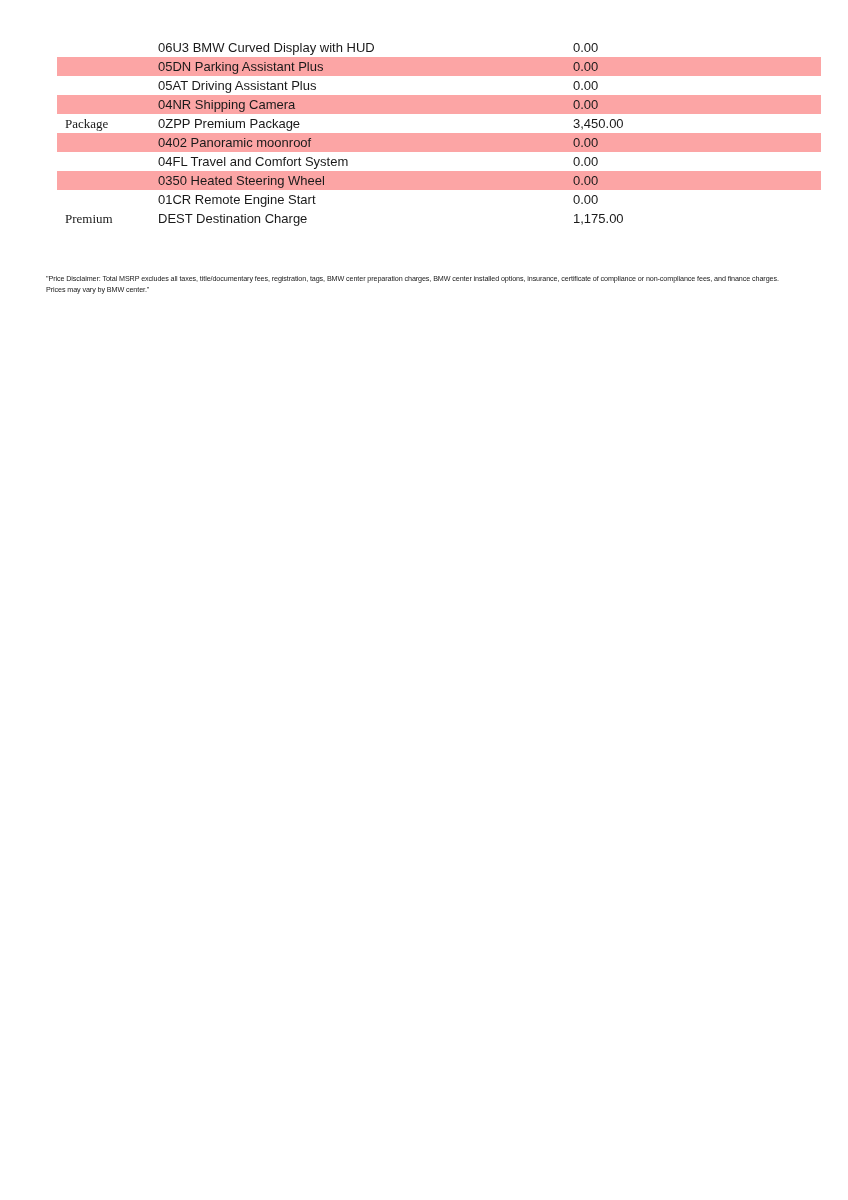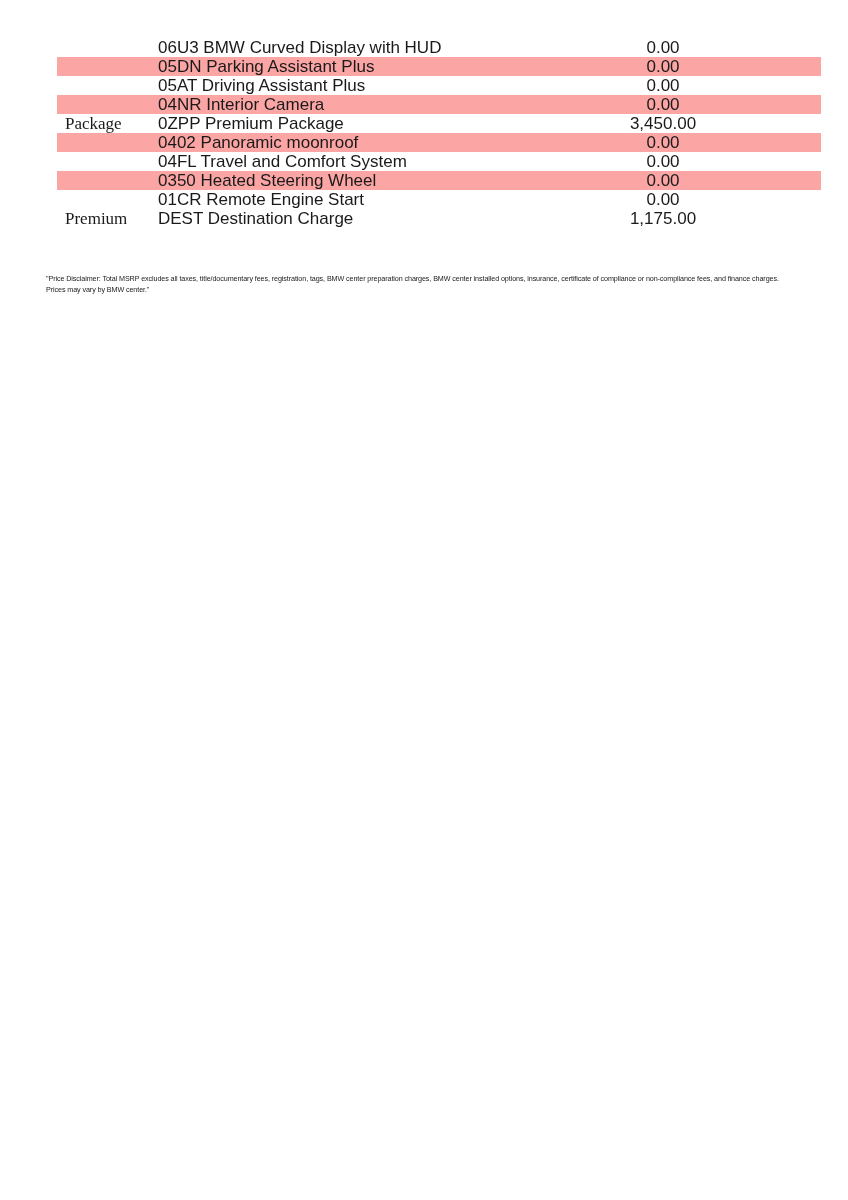--- a/index.html
+++ b/index.html
@@ -32,41 +32,41 @@
     table-layout: fixed;
   }
   .pricing-table tr {
     height: 19px;
   }
   .pricing-table tr.zebra {
     background: #fca5a5;
   }
   .pricing-table td {
     padding: 0;
-    font-size: 17px;
+    font-size: 13px;
     line-height: 19px;
     vertical-align: middle;
     white-space: nowrap;
     overflow: hidden;
     margin-top: 43px;
   }
   td.col-group {
     width: 90px;
     padding-left: 8px;
     color: #1a1a1a;
     font-family: Liberation Serif, serif;
   }
   td.col-desc {
     width: 415px;
     padding-left: 3px;
     color: #1a1a1a;
   }
   td.col-price {
     width: 180px;
-    text-align: center;
+    text-align: left;
     padding-right: 18px;
     color: #1a1a1a;
   }
   td.col-pad {
     width: 50px;
   }
   .disclaimer {
     position: absolute;
     left: 46px;
     top: 274px;
@@ -97,21 +97,21 @@
           <td class="col-pad"></td>
         </tr>
         <tr>
           <td class="col-group"></td>
           <td class="col-desc">05AT Driving Assistant Plus</td>
           <td class="col-price">0.00</td>
           <td class="col-pad"></td>
         </tr>
         <tr class="zebra">
           <td class="col-group"></td>
-          <td class="col-desc">04NR Interior Camera</td>
+          <td class="col-desc">04NR Shipping Camera</td>
           <td class="col-price">0.00</td>
           <td class="col-pad"></td>
         </tr>
         <tr>
           <td class="col-group">Package</td>
           <td class="col-desc">0ZPP Premium Package</td>
           <td class="col-price">3,450.00</td>
           <td class="col-pad"></td>
         </tr>
         <tr class="zebra">

